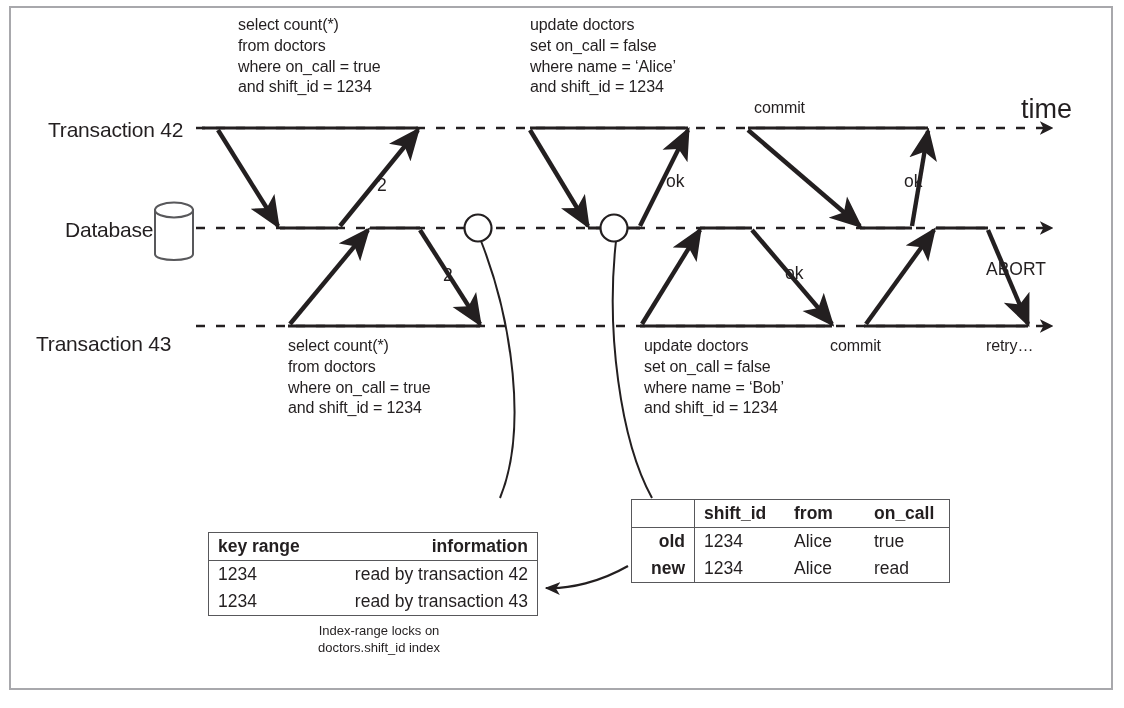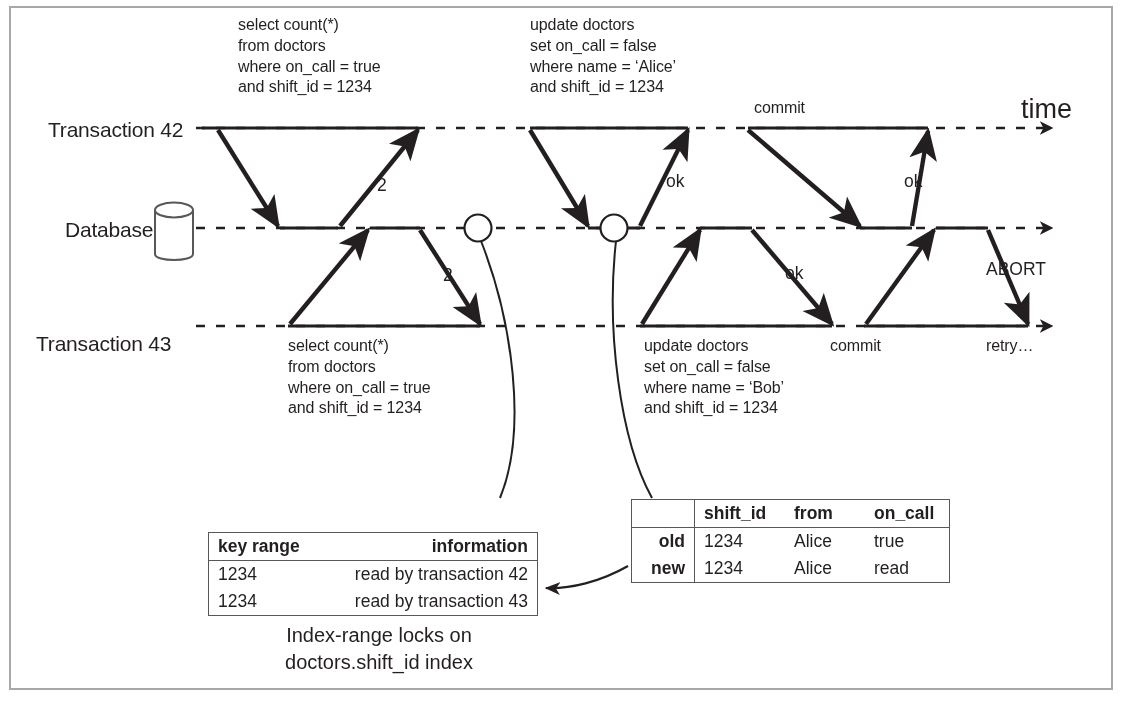--- a/index.html
+++ b/index.html
@@ -49,21 +49,21 @@
     font-size: 21px;
     letter-spacing: -0.2px;
   }
   .arrowlbl {
     font-size: 17.5px;
   }
   .timelbl {
     font-size: 27px;
   }
   .caption {
-    font-size: 20px;
+    font-size: 13px;
     line-height: 1.33;
     text-align: center;
   }
   
   .tbl {
     position: absolute;
     border-collapse: collapse;
     font-size: 17.5px;
     color: #231f20;
     background: #fff;

